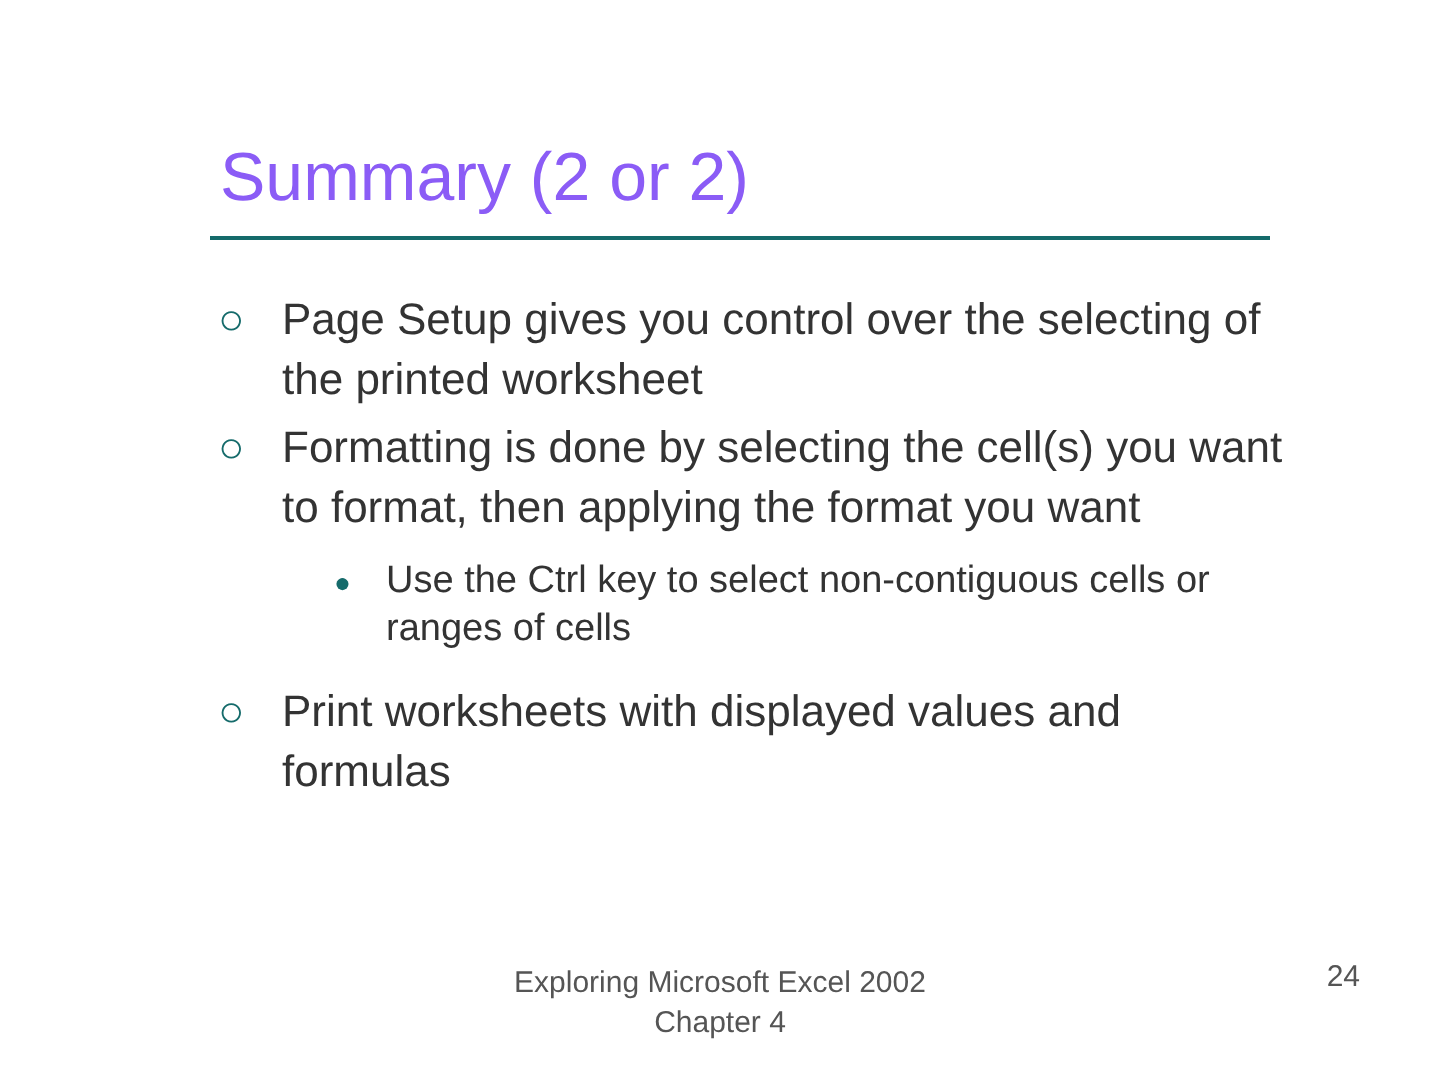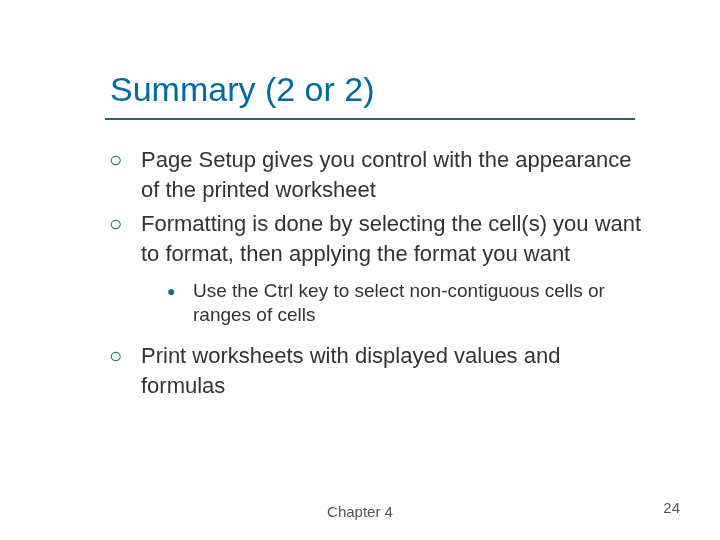--- a/index.html
+++ b/index.html
@@ -17,21 +17,21 @@
     width: 720px;
     height: 540px;
     box-sizing: border-box;
   }
   .title {
     position: absolute;
     left: 110px;
     top: 70px;
     font-size: 34px;
     font-weight: 400;
-    color: #0369a1;
+    color: #8b5cf6;
     font-family: Verdana, Geneva, sans-serif;
   }
   .underline {
     position: absolute;
     left: 105px;
     top: 118px;
     width: 530px;
     height: 2px;
     background: #156b6b;
   }
@@ -88,39 +88,39 @@
     bottom: 18px;
     left: 0;
     width: 720px;
     text-align: center;
     font-size: 15px;
     color: #555;
     line-height: 20px;
   }
   .pagenum {
     position: absolute;
-    bottom: 24px;
+    bottom: 43px;
     right: 40px;
     font-size: 15px;
     color: #555;
   }
 </style>
 </head>
 <body>
 
 <div class="slide">
 
   <div class="title">Summary (2 or 2)</div>
   <div class="underline"></div>
 
   <div class="body">
 
     <div class="item">
       <div class="bullet1">○</div>
-      <div class="text1">Page Setup gives you control with the appearance of the printed worksheet</div>
+      <div class="text1">Page Setup gives you control over the selecting of the printed worksheet</div>
     </div>
 
     <div class="item">
       <div class="bullet1">○</div>
       <div class="text1">Formatting is done by selecting the cell(s) you want to format, then applying the format you want</div>
     </div>
 
     <div class="sublist">
       <div class="subitem">
         <div class="bullet2">●</div>
@@ -129,19 +129,19 @@
     </div>
 
     <div class="item">
       <div class="bullet1">○</div>
       <div class="text1">Print worksheets with displayed values and formulas</div>
     </div>
 
   </div>
 
   <div class="footer">
-    <br>
+    <span>Exploring Microsoft Excel 2002</span><br>
     <span>Chapter 4</span>
   </div>
 
   <div class="pagenum">24</div>
 
 </div>
 
 </body></html>

